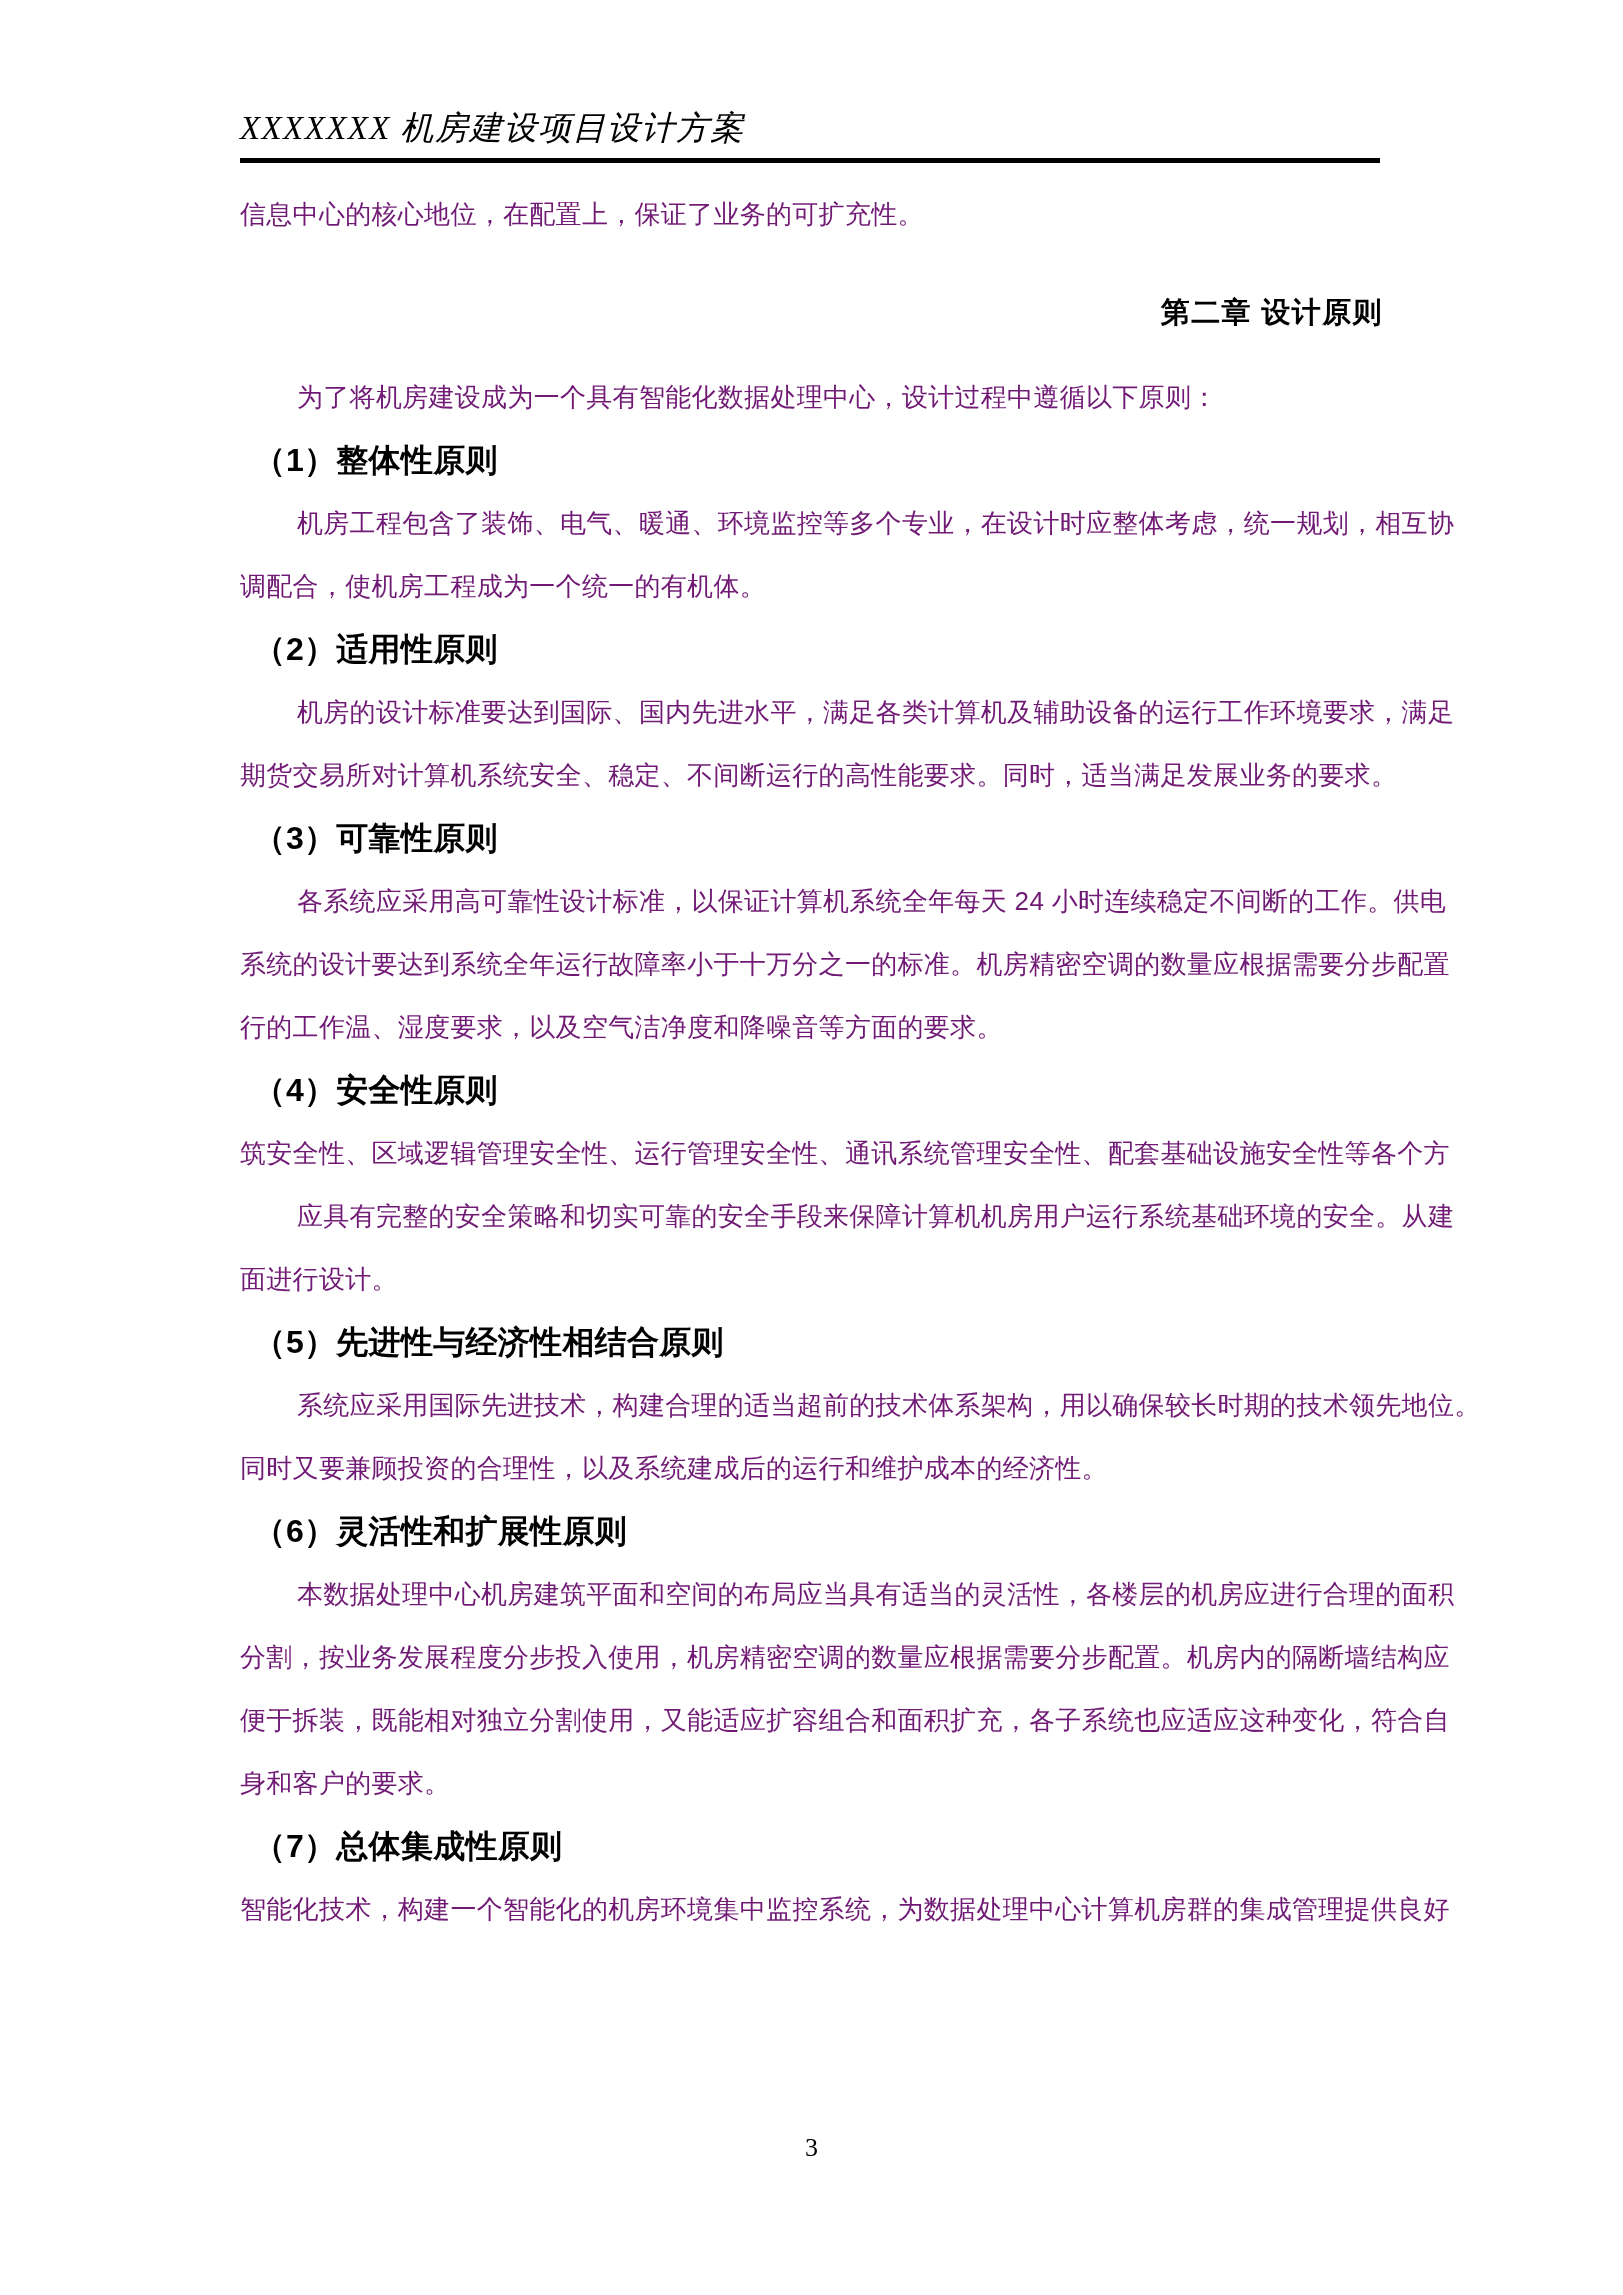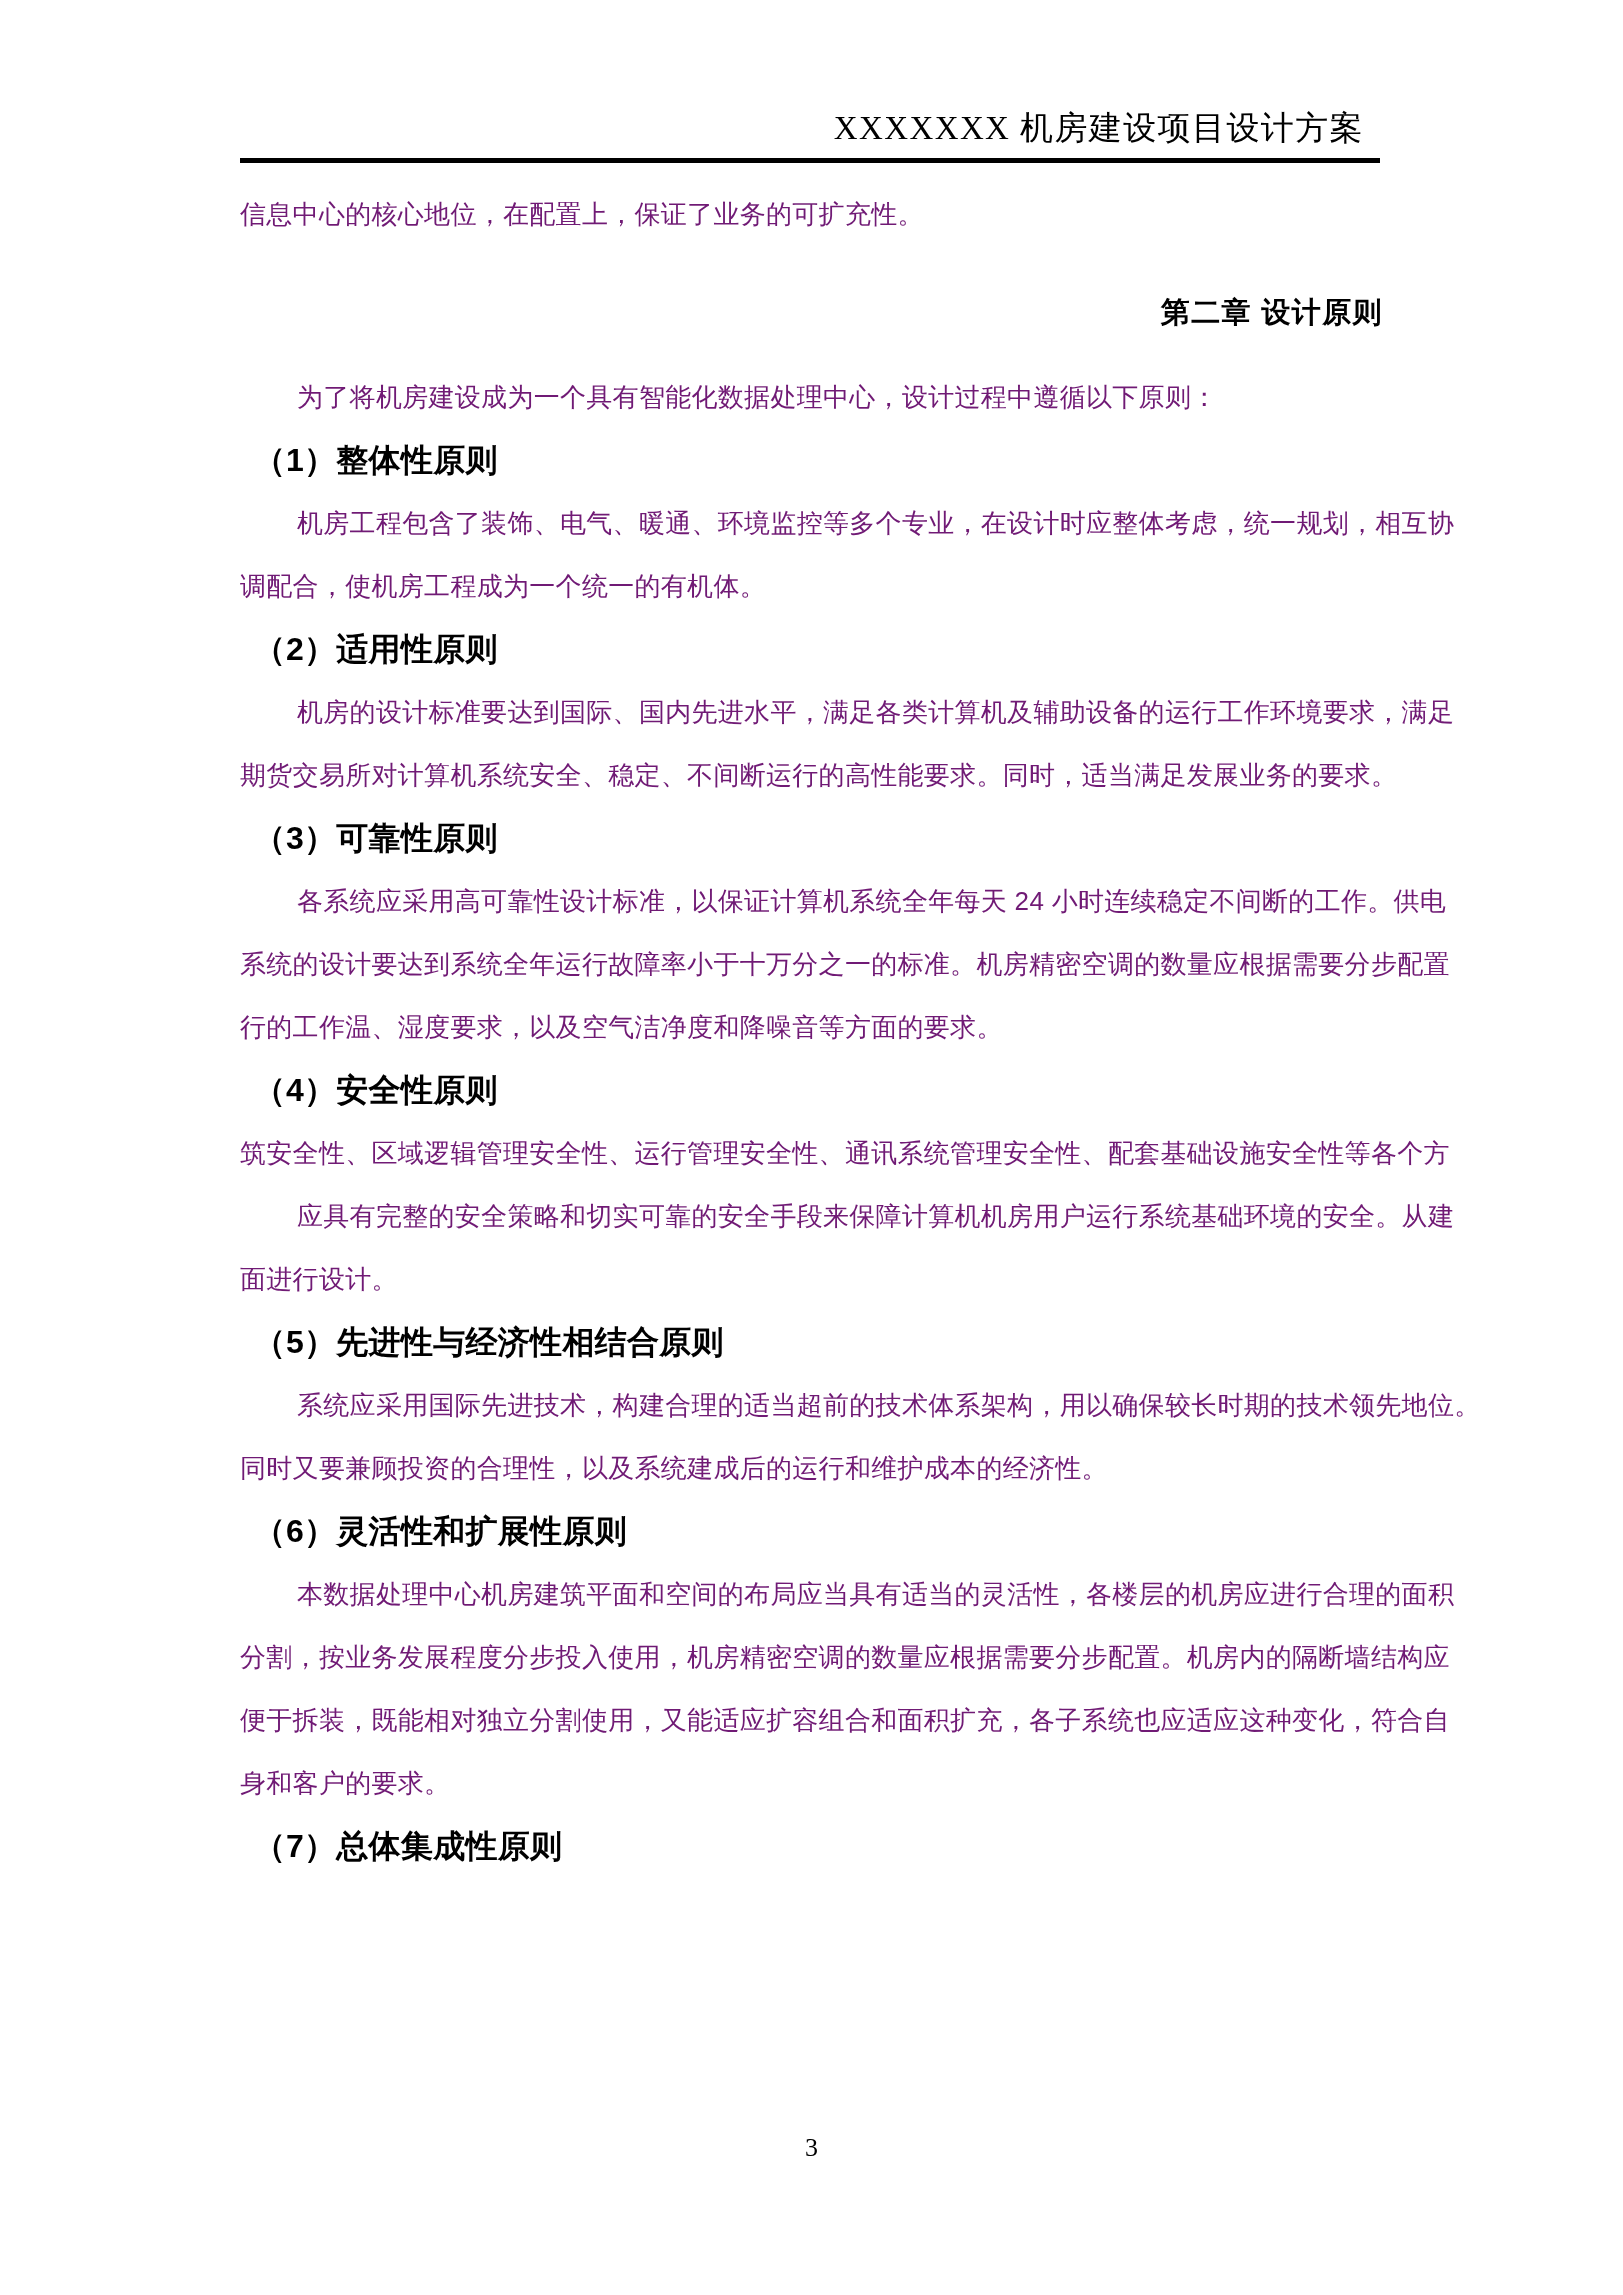--- a/index.html
+++ b/index.html
@@ -14,24 +14,24 @@
     background: #ffffff;
     box-sizing: border-box;
     font-family: "Liberation Sans", "DejaVu Sans", sans-serif;
     color: #000000;
     overflow: hidden;
   }
 
   
   .header {
     position: absolute;
-    left: 224px;
+    left: 240px;
     top: 109px;
     width: 1140px;
-    text-align: right;
+    font-style: italic;
   }
   .header-title {
     font-family: "Liberation Serif", "DejaVu Serif", serif;
     font-size: 33px;
     letter-spacing: 1.4px;
     line-height: 1.2;
     white-space: nowrap;
   }
   .header-rule {
     position: absolute;
@@ -134,20 +134,21 @@
     <div class="line indent2">系统应采用国际先进技术，构建合理的适当超前的技术体系架构，用以确保较长时期的技术领先地位。</div>
     <div class="line">同时又要兼顾投资的合理性，以及系统建成后的运行和维护成本的经济性。</div>
 
     <div class="principle-head">（6）灵活性和扩展性原则</div>
     <div class="line indent2">本数据处理中心机房建筑平面和空间的布局应当具有适当的灵活性，各楼层的机房应进行合理的面积</div>
     <div class="line">分割，按业务发展程度分步投入使用，机房精密空调的数量应根据需要分步配置。机房内的隔断墙结构应</div>
     <div class="line">便于拆装，既能相对独立分割使用，又能适应扩容组合和面积扩充，各子系统也应适应这种变化，符合自</div>
     <div class="line">身和客户的要求。</div>
 
     <div class="principle-head">（7）总体集成性原则</div>
+    <div class="line">智能化技术，构建一个智能化的机房环境集中监控系统，为数据处理中心计算机房群的集成管理提供良好</div>
 
   </div>
 
   <div class="footer">
     <span class="page-number">3</span>
   </div>
 
 </div>
 
 

